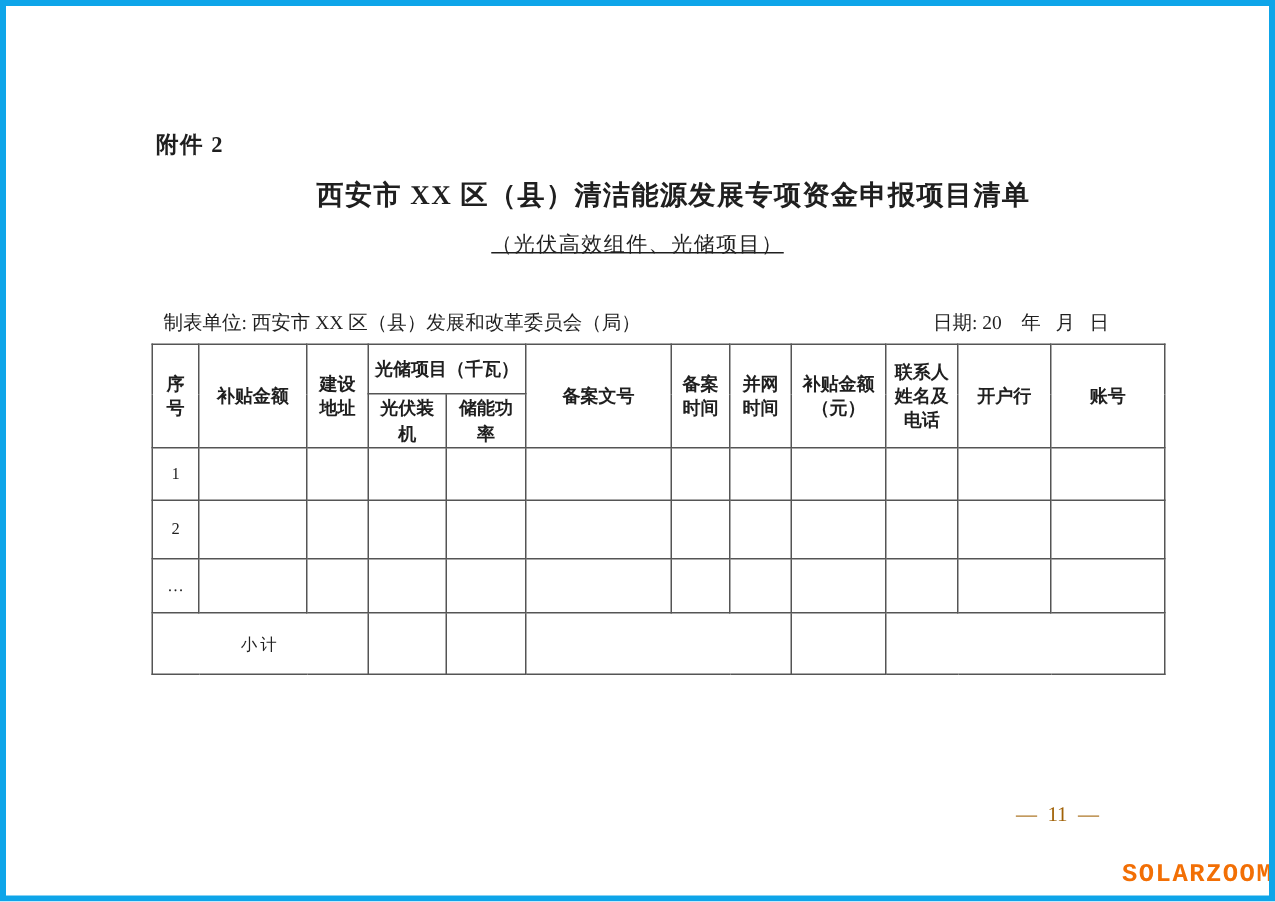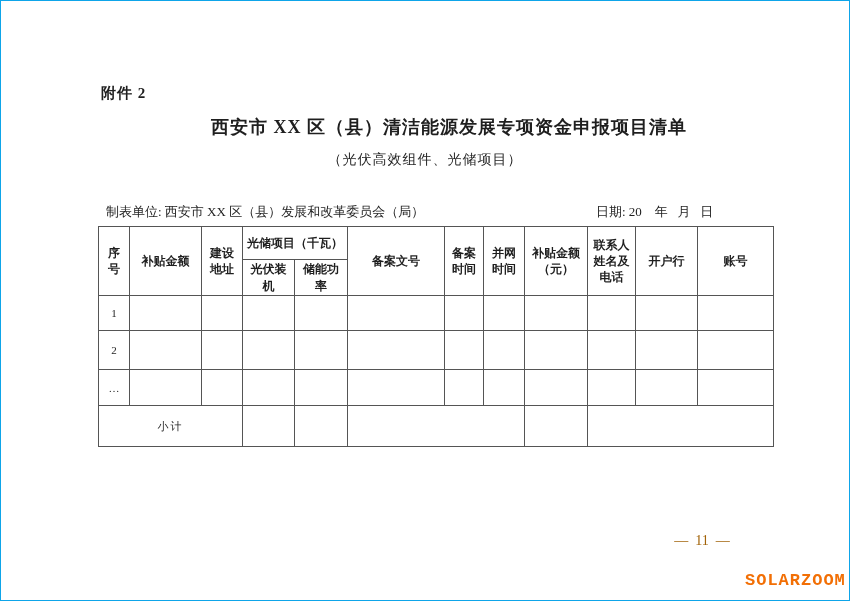--- a/index.html
+++ b/index.html
@@ -1,44 +1,44 @@
 <!DOCTYPE html>
 <html><head>
 <meta charset="utf-8">
 <style>
   * { margin: 0; padding: 0; box-sizing: border-box; }
   html, body { width: 850px; height: 601px; background: #fff; }
   .page {
     position: relative;
     width: 850px; height: 601px;
     background: #ffffff;
-    border: 1px solid #0ea5e9;
+    border: 4px solid #0ea5e9;
     font-family: "Liberation Serif", "DejaVu Serif", serif;
     color: #1f1f1f;
     overflow: hidden;
     padding-left: 28px;
   }
   .attachment {
     position: absolute; left: 100px; top: 83px;
     font-size: 15px; font-weight: 600; letter-spacing: 1px;
   }
   .doc-title {
     position: absolute; left: 0; right: 0; top: 114px;
     text-align: center; font-size: 18px; font-weight: bold; letter-spacing: 1px; margin-left: 48px;
   }
   .doc-subtitle {
     position: absolute; left: 0; right: 0; top: 150px;
-    text-align: center; font-size: 14px; letter-spacing: 1px;
+    text-align: center; font-size: 14px; letter-spacing: 1px; text-decoration: underline;
   }
   .prepared-by {
     position: absolute; left: 105px; top: 202px;
     font-size: 13px; white-space: pre;
   }
   .date-line {
-    position: absolute; left: 595px; top: 202px;
+    position: absolute; left: 618px; top: 202px;
     font-size: 13px; white-space: pre;
   }
   .table-wrap { position: absolute; left: 97px; top: 225px; }
   table.form {
     border-collapse: collapse; table-layout: fixed; width: 675px;
   }
   table.form th, table.form td {
     border: 1px solid #555;
     text-align: center; vertical-align: middle;
     padding: 1px 2px;

